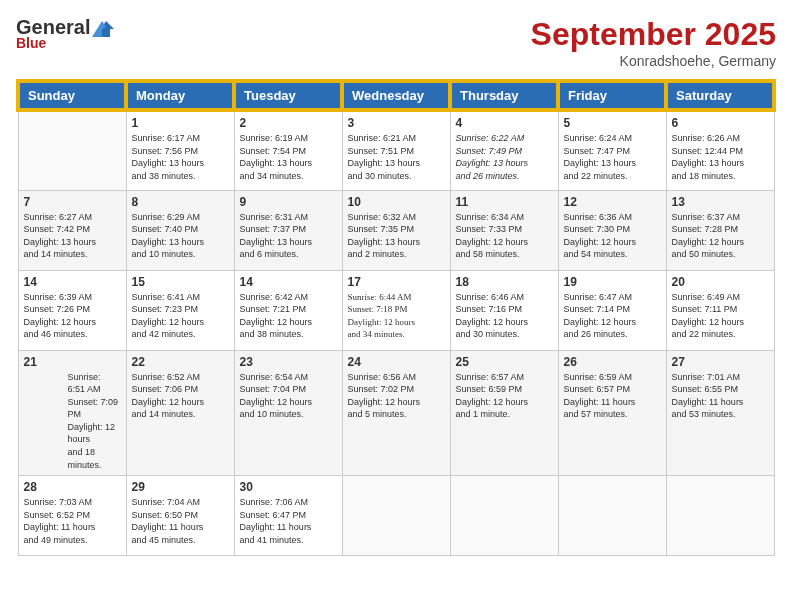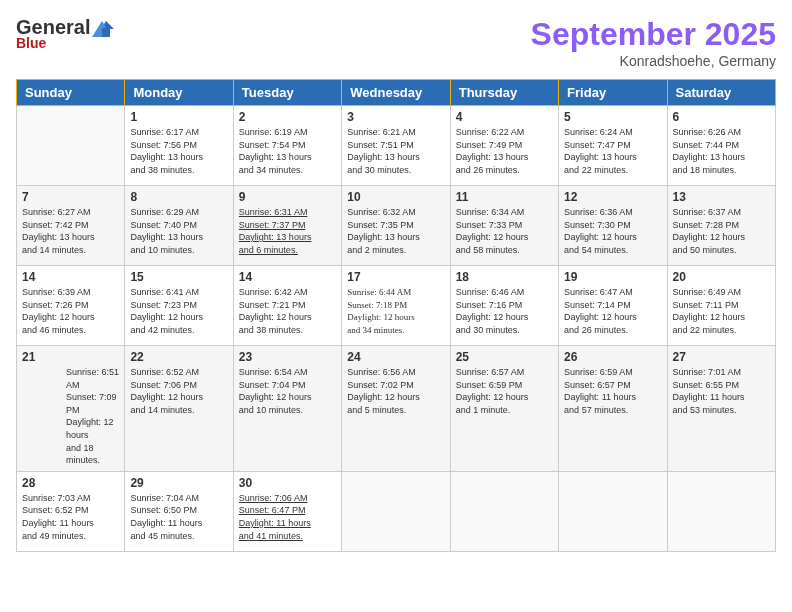--- a/index.html
+++ b/index.html
@@ -27,40 +27,40 @@
       display: flex;
       flex-direction: column;
       align-items: flex-start;
     }
     .title-block {
       text-align: right;
     }
     .month-title {
       font-size: 32px;
       font-weight: bold;
-      color: #8b5cf6;
+      color: #b91c1c;
     }
     .location {
       font-size: 14px;
       color: #555;
     }
     .calendar {
       flex: 1;
       border: 1px solid #ccc;
       border-collapse: collapse;
       width: 100%;
       table-layout: fixed;
     }
     .calendar th {
       background-color: #2a6db5;
       color: white;
       text-align: left;
       padding: 5px 8px;
       font-size: 13px;
-      border: 1px solid #eab308;
+      border: 4px solid #eab308;
     }
     .calendar td {
       border: 1px solid #ccc;
       vertical-align: top;
       padding: 4px 5px;
       font-size: 9.5px;
       color: #333;
       height: 80px;
       width: 14.28%;
     }
@@ -138,36 +138,36 @@
           </td>
           <td>
             <span class="day-number">3</span>
             <div class="day-info" style="white-space: pre-line;">Sunrise: 6:21 AM
 Sunset: 7:51 PM
 Daylight: 13 hours
 and 30 minutes.</div>
           </td>
           <td>
             <span class="day-number">4</span>
-            <div class="day-info" style="white-space: pre-line;">Sunrise: 6:22 AM
+            <div class="day-info" style="white-space: pre-line; font-style: italic;">Sunrise: 6:22 AM
 Sunset: 7:49 PM
 Daylight: 13 hours
 and 26 minutes.</div>
           </td>
           <td>
             <span class="day-number">5</span>
             <div class="day-info" style="white-space: pre-line;">Sunrise: 6:24 AM
 Sunset: 7:47 PM
 Daylight: 13 hours
 and 22 minutes.</div>
           </td>
           <td>
             <span class="day-number">6</span>
             <div class="day-info" style="white-space: pre-line;">Sunrise: 6:26 AM
-Sunset: 7:44 PM
+Sunset: 12:44 PM
 Daylight: 13 hours
 and 18 minutes.</div>
           </td>
         </tr>
         <tr class="row-shaded">
           <td>
             <span class="day-number">7</span>
             <div class="day-info" style="white-space: pre-line;">Sunrise: 6:27 AM
 Sunset: 7:42 PM
 Daylight: 13 hours
@@ -175,21 +175,21 @@
           </td>
           <td>
             <span class="day-number">8</span>
             <div class="day-info" style="white-space: pre-line;">Sunrise: 6:29 AM
 Sunset: 7:40 PM
 Daylight: 13 hours
 and 10 minutes.</div>
           </td>
           <td>
             <span class="day-number">9</span>
-            <div class="day-info" style="white-space: pre-line; text-decoration: underline;">Sunrise: 6:31 AM
+            <div class="day-info" style="white-space: pre-line;">Sunrise: 6:31 AM
 Sunset: 7:37 PM
 Daylight: 13 hours
 and 6 minutes.</div>
           </td>
           <td>
             <span class="day-number">10</span>
             <div class="day-info" style="white-space: pre-line;">Sunrise: 6:32 AM
 Sunset: 7:35 PM
 Daylight: 13 hours
 and 2 minutes.</div>
@@ -328,21 +328,21 @@
           </td>
           <td>
             <span class="day-number">29</span>
             <div class="day-info" style="white-space: pre-line;">Sunrise: 7:04 AM
 Sunset: 6:50 PM
 Daylight: 11 hours
 and 45 minutes.</div>
           </td>
           <td>
             <span class="day-number">30</span>
-            <div class="day-info" style="white-space: pre-line; text-decoration: underline;">Sunrise: 7:06 AM
+            <div class="day-info" style="white-space: pre-line;">Sunrise: 7:06 AM
 Sunset: 6:47 PM
 Daylight: 11 hours
 and 41 minutes.</div>
           </td>
           <td class="empty-cell"></td>
           <td class="empty-cell"></td>
           <td class="empty-cell"></td>
           <td class="empty-cell"></td>
         </tr>
       </tbody>

